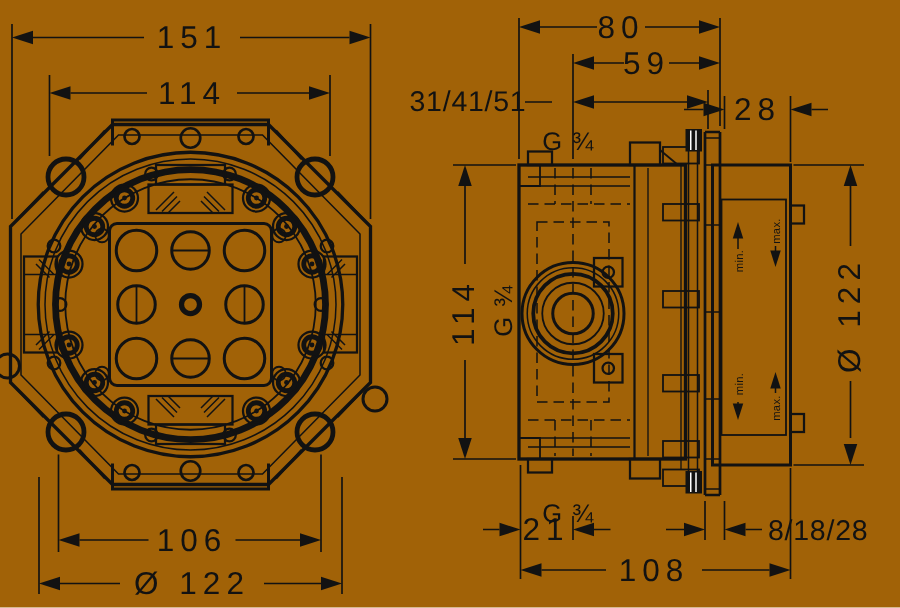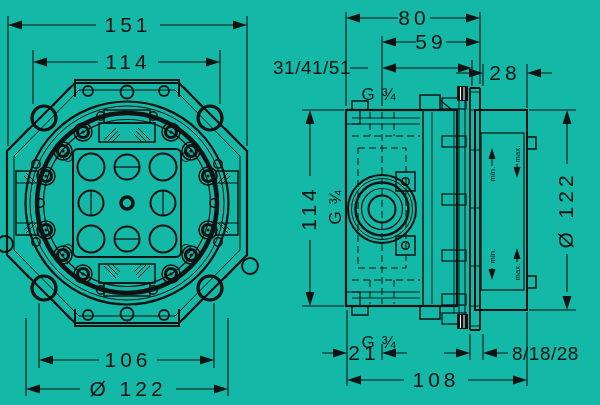--- a/index.html
+++ b/index.html
@@ -1,16 +1,16 @@
 <!DOCTYPE html>
 <html><head>
 <meta charset="utf-8">
 <style>
   html,body{margin:0;padding:0;background:#ffffff;}
-  .canvas{width:600px;height:405px;background:#14b8a6;overflow:hidden;}
+  .canvas{width:600px;height:405px;background:#a16207;overflow:hidden;}
   svg{display:block;}
   text{font-family:"Liberation Sans",sans-serif;fill:#121212;}
   .dimtxt{font-size:21px;letter-spacing:4px;}
   .dimtxt2{font-size:19px;letter-spacing:0.5px;}
   .thread{font-size:17px;letter-spacing:1px;}
   .tiny{font-size:7.5px;letter-spacing:0.2px;}
   .ln{fill:none;stroke:#121212;stroke-width:1;}
   .ln09{fill:none;stroke:#121212;stroke-width:0.9;}
   .ln12{fill:none;stroke:#121212;stroke-width:1.2;}
   .ln15{fill:none;stroke:#121212;stroke-width:1.5;}

